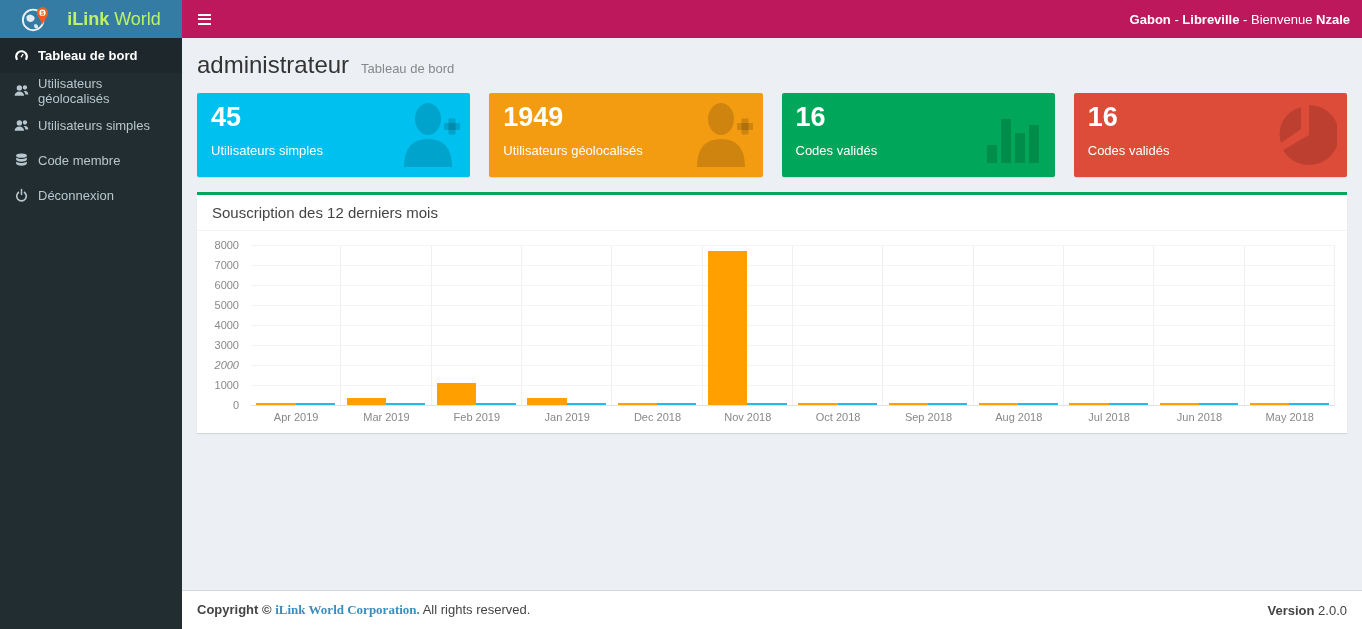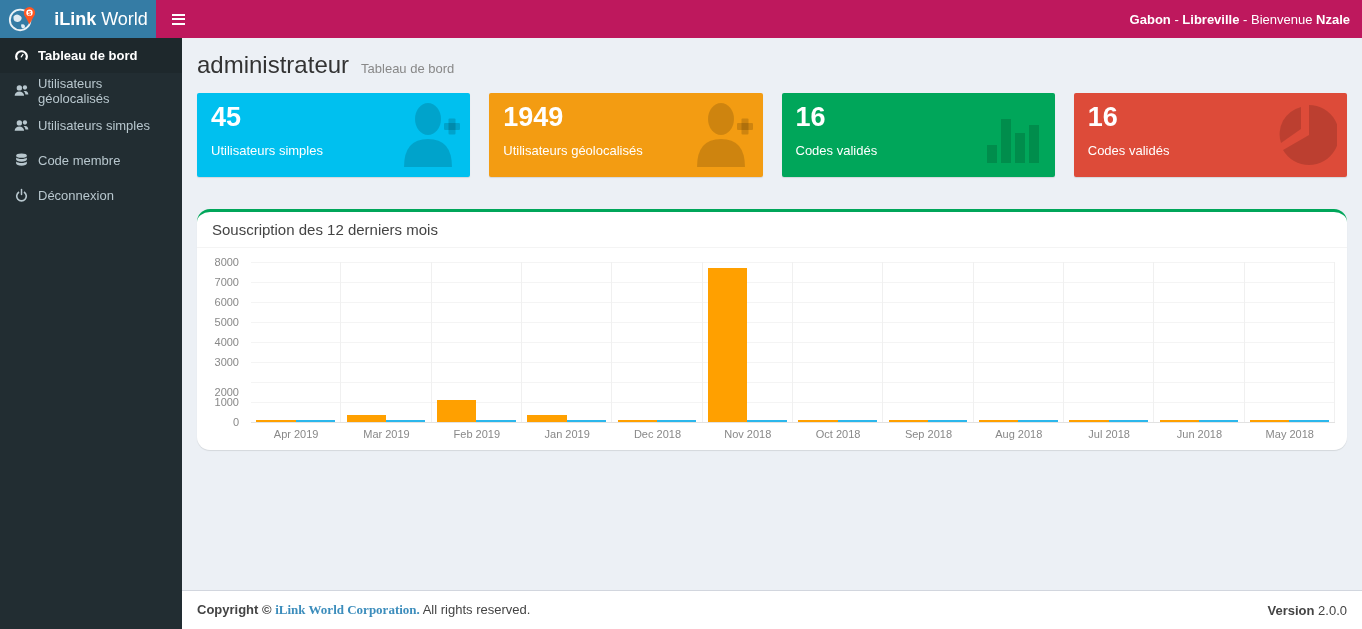--- a/index.html
+++ b/index.html
@@ -1,20 +1,20 @@
 <!DOCTYPE html>
 <html><head>
 <meta charset="utf-8">
 <style>
   * { margin:0; padding:0; box-sizing:border-box; }
   html,body { width:1362px; height:629px; overflow:hidden; font-family:"Liberation Sans",sans-serif; background:#ecf0f5; }
 
   
   .navbar { position:fixed; top:0; left:0; right:0; height:38px; display:flex; z-index:30; }
-  .logo { width:156px; height:38px; background:#357ca5; color:#ffffff; display:flex; align-items:center; justify-content:center; gap:18px; font-size:18px; cursor:pointer; }
+  .logo { width:182px; height:38px; background:#357ca5; color:#bef264; display:flex; align-items:center; justify-content:center; gap:18px; font-size:18px; cursor:pointer; }
   .logo .brand-bold { font-weight:bold; }
   .navbar-main { flex:1; background:#be185d; display:flex; align-items:center; justify-content:space-between; }
   .sidebar-toggle { width:45px; height:38px; background:none; border:none; cursor:pointer; display:flex; flex-direction:column; align-items:center; justify-content:center; gap:2.5px; }
   .sidebar-toggle span { display:block; width:13px; height:2px; background:#fff; }
   .nav-user { color:#fff; font-size:13px; padding-right:12px; cursor:pointer; }
   .nav-user b { font-weight:bold; }
 
   
   .sidebar { position:fixed; top:38px; left:0; bottom:0; width:182px; background:#222d32; z-index:20; }
   .menu-item { display:flex; align-items:center; gap:9px; padding:0 14px; height:35px; color:#b8c7ce; font-size:13px; cursor:pointer; }
@@ -30,21 +30,21 @@
 
   
   .cards { display:grid; grid-template-columns:repeat(4,1fr); gap:19px; }
   .small-box { position:relative; height:84px; border-radius:2px; color:#fff; padding:10px 14px; overflow:hidden; box-shadow:0 1px 1px rgba(0,0,0,0.1); }
   .small-box .value { font-size:27px; font-weight:bold; line-height:1.1; }
   .small-box .label { font-size:13px; margin-top:10px; }
   .small-box .box-icon { position:absolute; right:10px; top:8px; }
   .small-box .box-icon svg { fill:rgba(0,0,0,0.15); }
 
   
-  .chart-panel { margin-top:32px; background:#fff; border-top:3px solid #00a65a; border-radius:13px; box-shadow:0 1px 1px rgba(0,0,0,0.1); }
+  .chart-panel { margin-top:15px; background:#fff; border-top:3px solid #00a65a; border-radius:0; box-shadow:0 1px 1px rgba(0,0,0,0.1); }
   .chart-panel-header { padding:9px 15px; border-bottom:1px solid #f4f4f4; font-size:15px; color:#444; }
   .chart-body { padding:14px 12px 10px 8px; }
   .chart-area { position:relative; padding-left:46px; }
   .plot { position:relative; height:160px; }
   .yaxis { position:absolute; left:0; top:0; width:38px; height:160px; }
   .ytick { position:absolute; right:4px; width:34px; text-align:right; font-size:11px; color:#888; }
   .gridline-h { position:absolute; left:0; right:0; height:1px; background:#f4f4f4; }
   .gridline-h.zero { background:#e2e2e2; }
   .slots { position:absolute; left:0; right:0; top:0; bottom:0; display:flex; }
   .slot { flex:1; display:flex; align-items:flex-end; justify-content:center; border-right:1px solid #f0f0f0; }
@@ -193,21 +193,21 @@
     </div>
   </div>
 
   <div class="chart-panel">
     <div class="chart-panel-header">Souscription des 12 derniers mois</div>
     <div class="chart-body">
       <div class="chart-area">
         <div class="yaxis">
             <div class="ytick" style="top: 154px;">0</div>
             <div class="ytick" style="top: 134px;">1000</div>
-            <div class="ytick" style="top: 124px;">2000</div>
+            <div class="ytick" style="top: 114px; font-style: italic;">2000</div>
             <div class="ytick" style="top: 94px;">3000</div>
             <div class="ytick" style="top: 74px;">4000</div>
             <div class="ytick" style="top: 54px;">5000</div>
             <div class="ytick" style="top: 34px;">6000</div>
             <div class="ytick" style="top: 14px;">7000</div>
             <div class="ytick" style="top: -6px;">8000</div>
           </div>
         <div class="plot">
           <div class="gridline-h zero" style="top: 160px;"></div>
             <div class="gridline-h" style="top: 140px;"></div>

